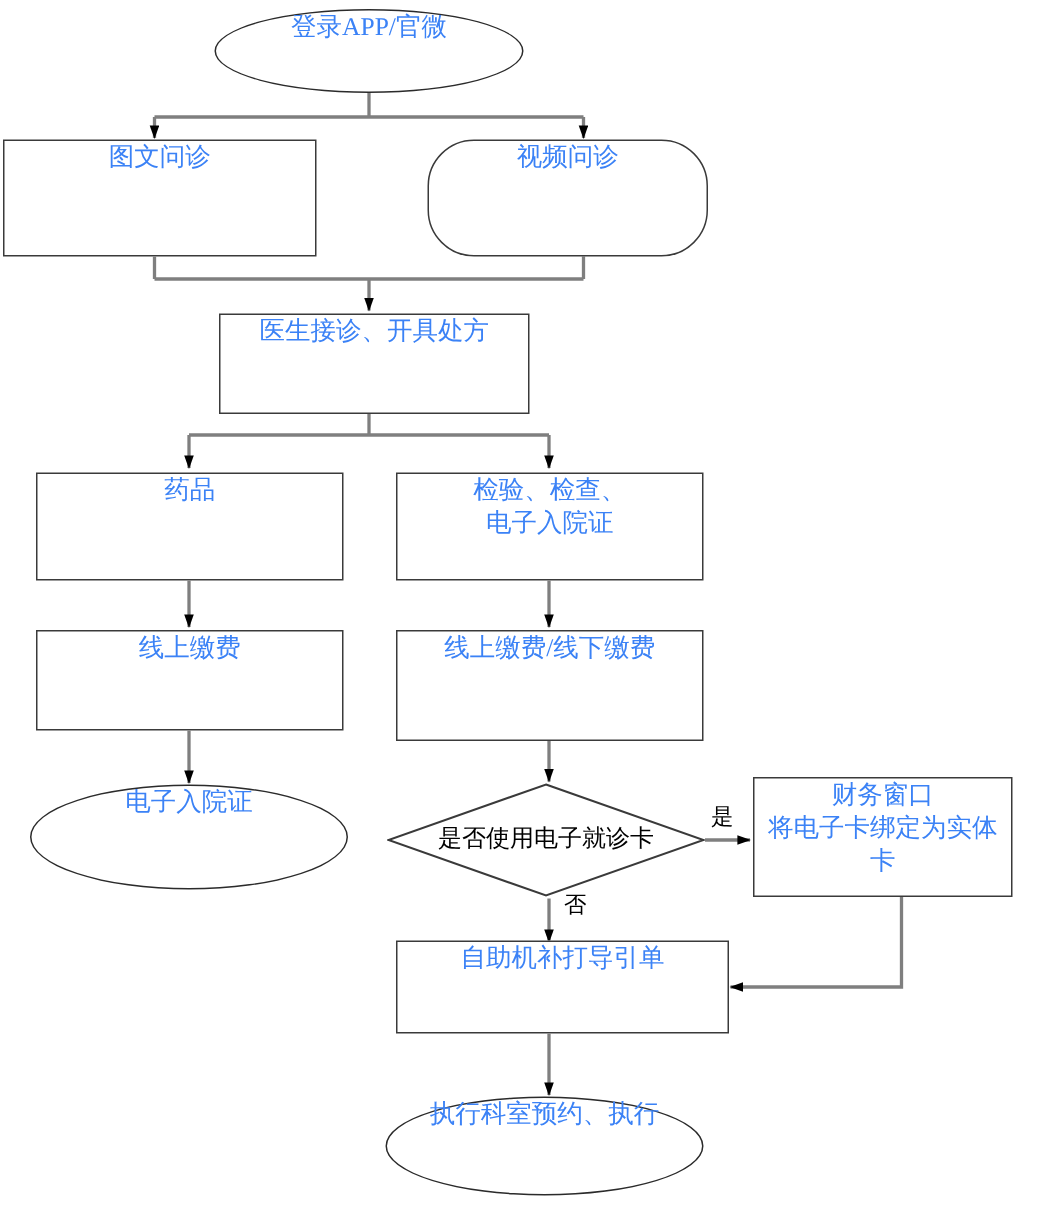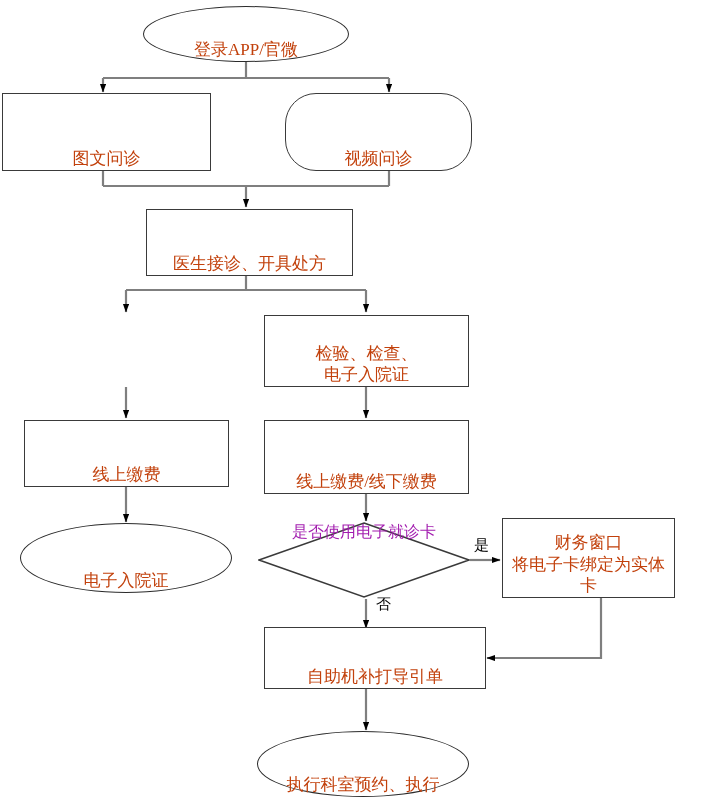--- a/index.html
+++ b/index.html
@@ -19,24 +19,24 @@
     position: absolute;
     left: 0;
     top: 0;
     width: 709px;
     height: 803px;
   }
   .node {
     position: absolute;
     box-sizing: border-box;
     display: flex;
-    align-items: flex-end;
+    align-items: flex-start;
     justify-content: center;
     text-align: center;
-    color: #c2410c;
+    color: #3b82f6;
     z-index: 2;
   }
   .box {
     border: 1px solid #3a3a3a;
     background: #ffffff;
   }
   .ellipse {
     border: 1px solid #2b2b2b;
     background: #ffffff;
     border-radius: 50%;
@@ -50,24 +50,24 @@
     left: 0;
     top: 0;
   }
   .diamond-label {
     position: absolute;
     left: 0;
     top: 0;
     width: 100%;
     height: 100%;
     display: flex;
-    align-items: flex-start;
+    align-items: center;
     justify-content: center;
     text-align: center;
-    color: #a21caf;
+    color: #000000;
   }
   .label-txt {
     line-height: 1.28;
     white-space: pre-line;
     padding: 0 4px;
   }
   .edge-label {
     position: absolute;
     color: #000000;
     z-index: 3;
@@ -133,20 +133,23 @@
   </div>
 
   <div class="node box fs17" style="left:285px; top:93px; width:187px; height:78px;border-radius:31px;">
     <span class="label-txt">视频问诊</span>
   </div>
 
   <div class="node box fs17" style="left:146px; top:209px; width:207px; height:67px;">
     <span class="label-txt">医生接诊、开具处方</span>
   </div>
 
+  <div class="node box fs17" style="left:24px; top:315px; width:205px; height:72px;">
+    <span class="label-txt">药品</span>
+  </div>
 
   <div class="node box fs17" style="left:264px; top:315px; width:205px; height:72px;">
     <span class="label-txt">检验、检查、
 电子入院证</span>
   </div>
 
   <div class="node box fs17" style="left:24px; top:420px; width:205px; height:67px;">
     <span class="label-txt">线上缴费</span>
   </div>
 

